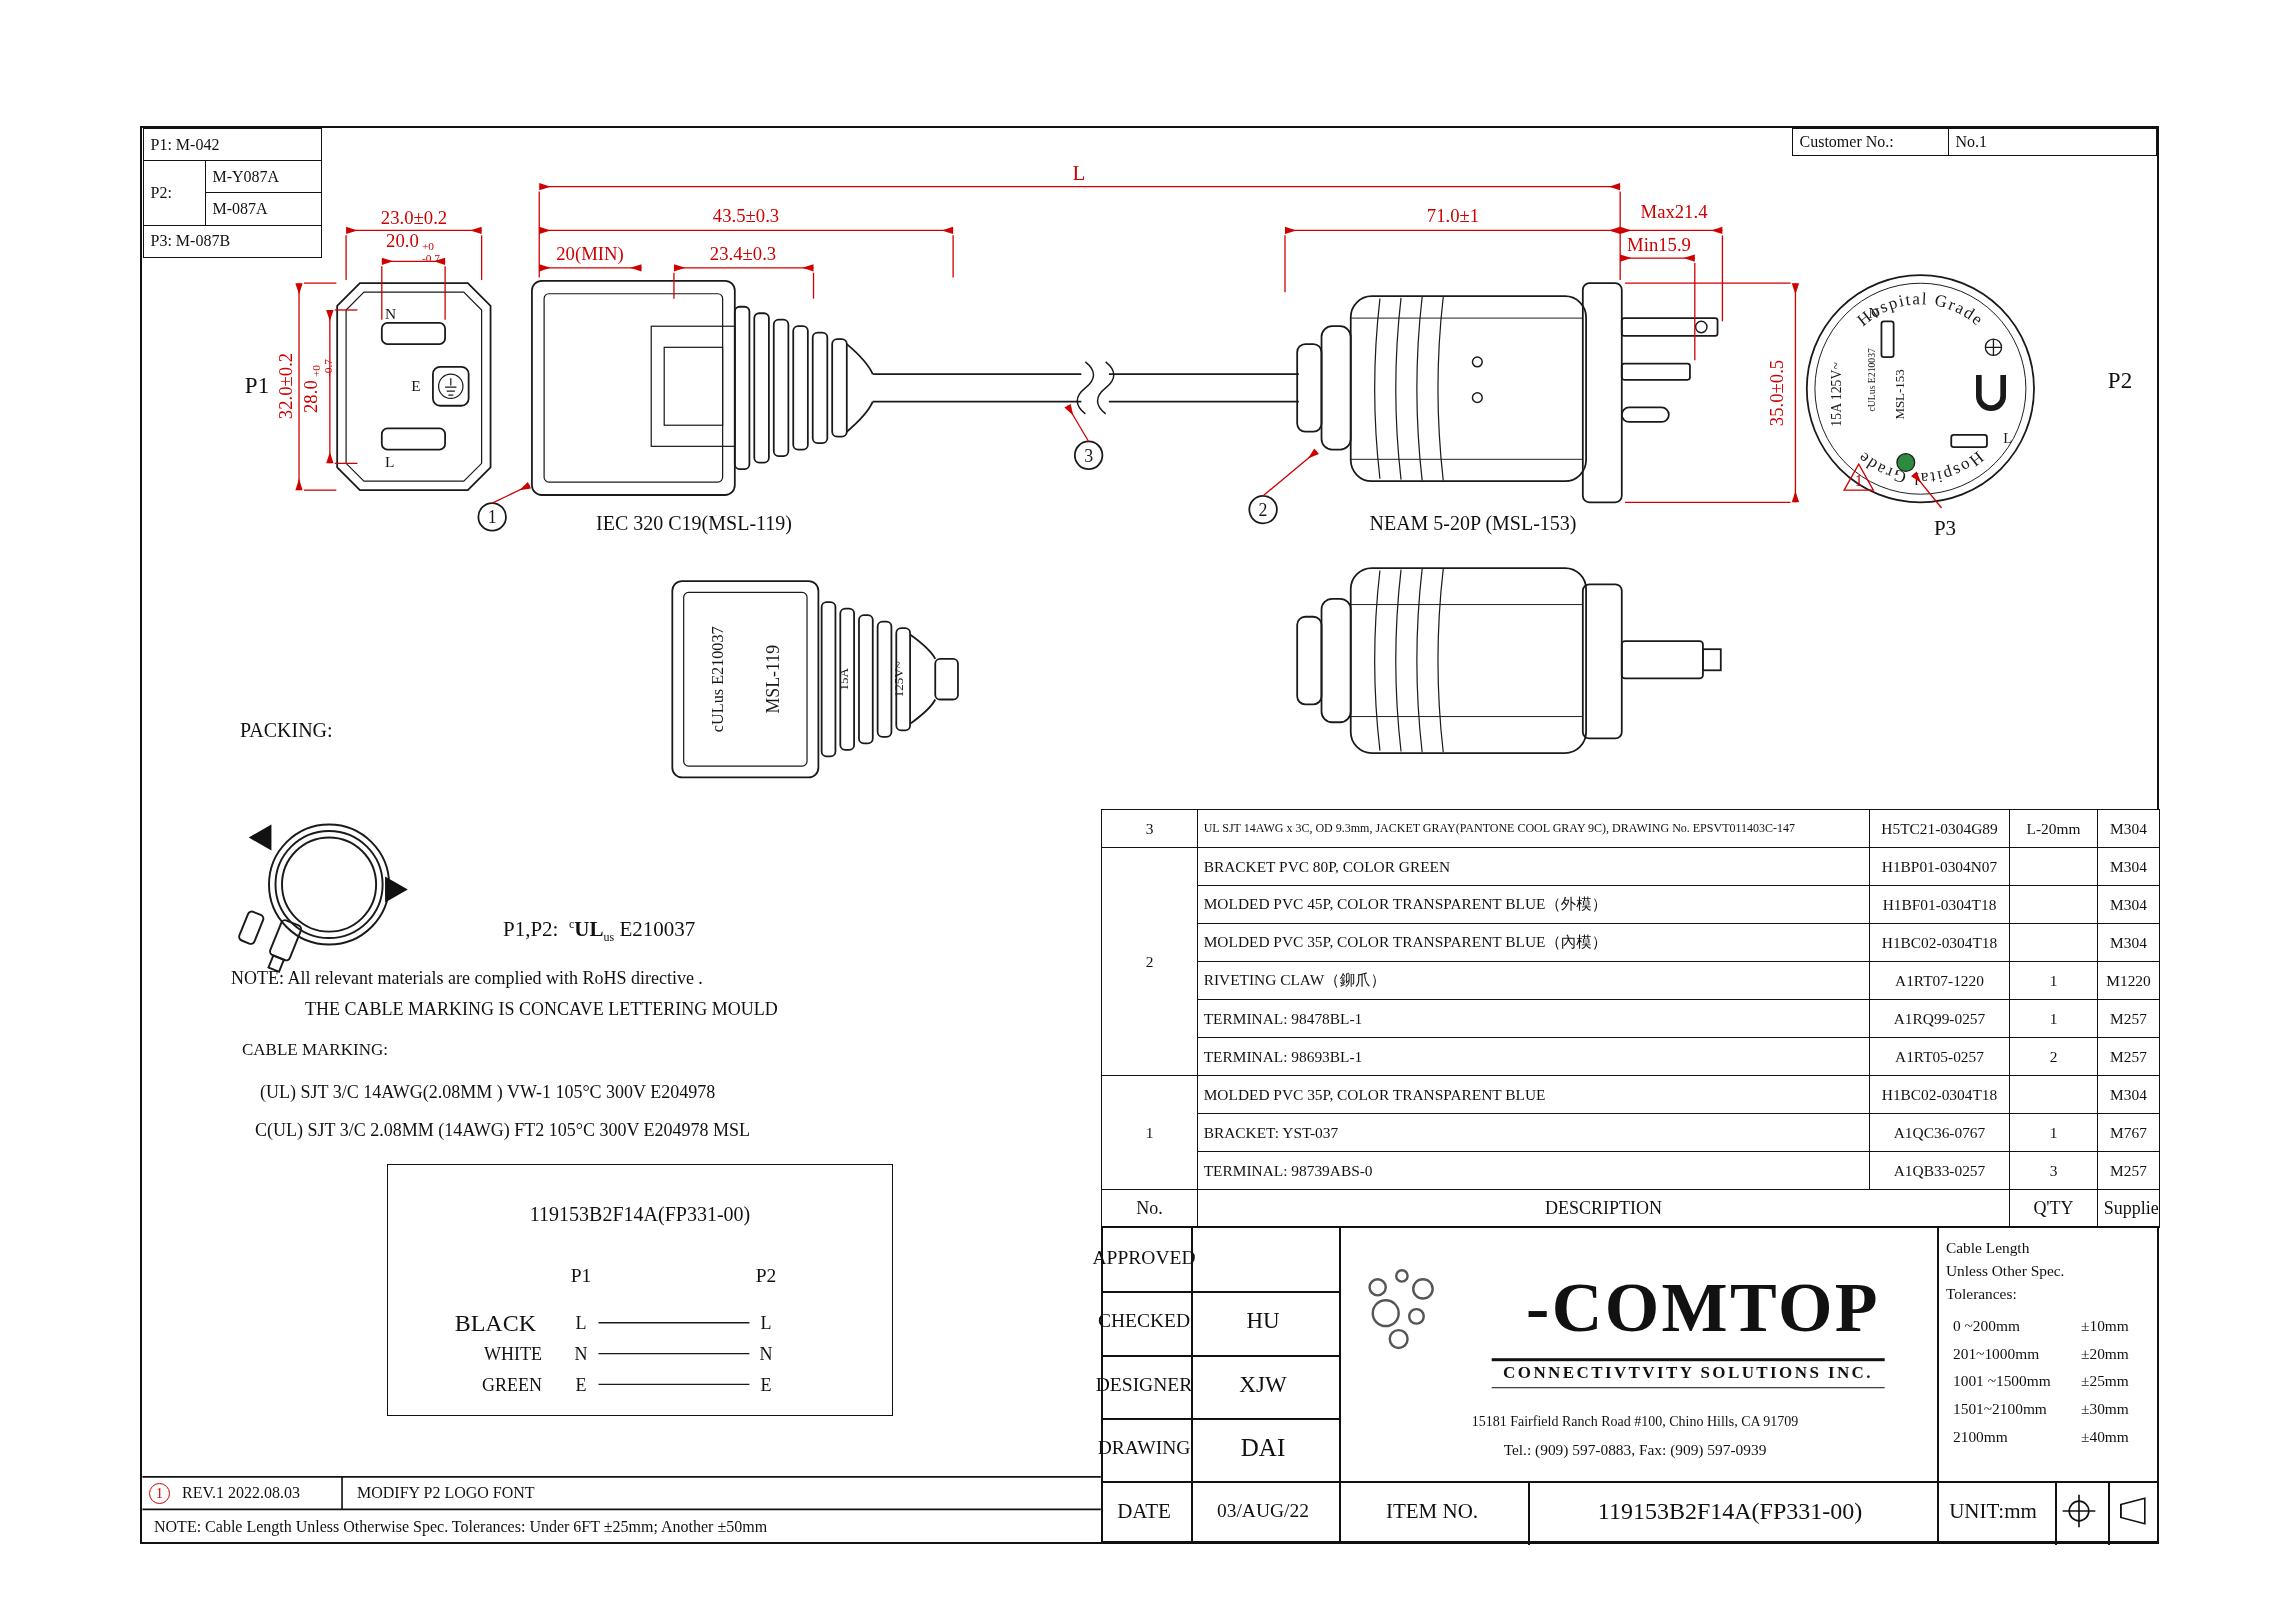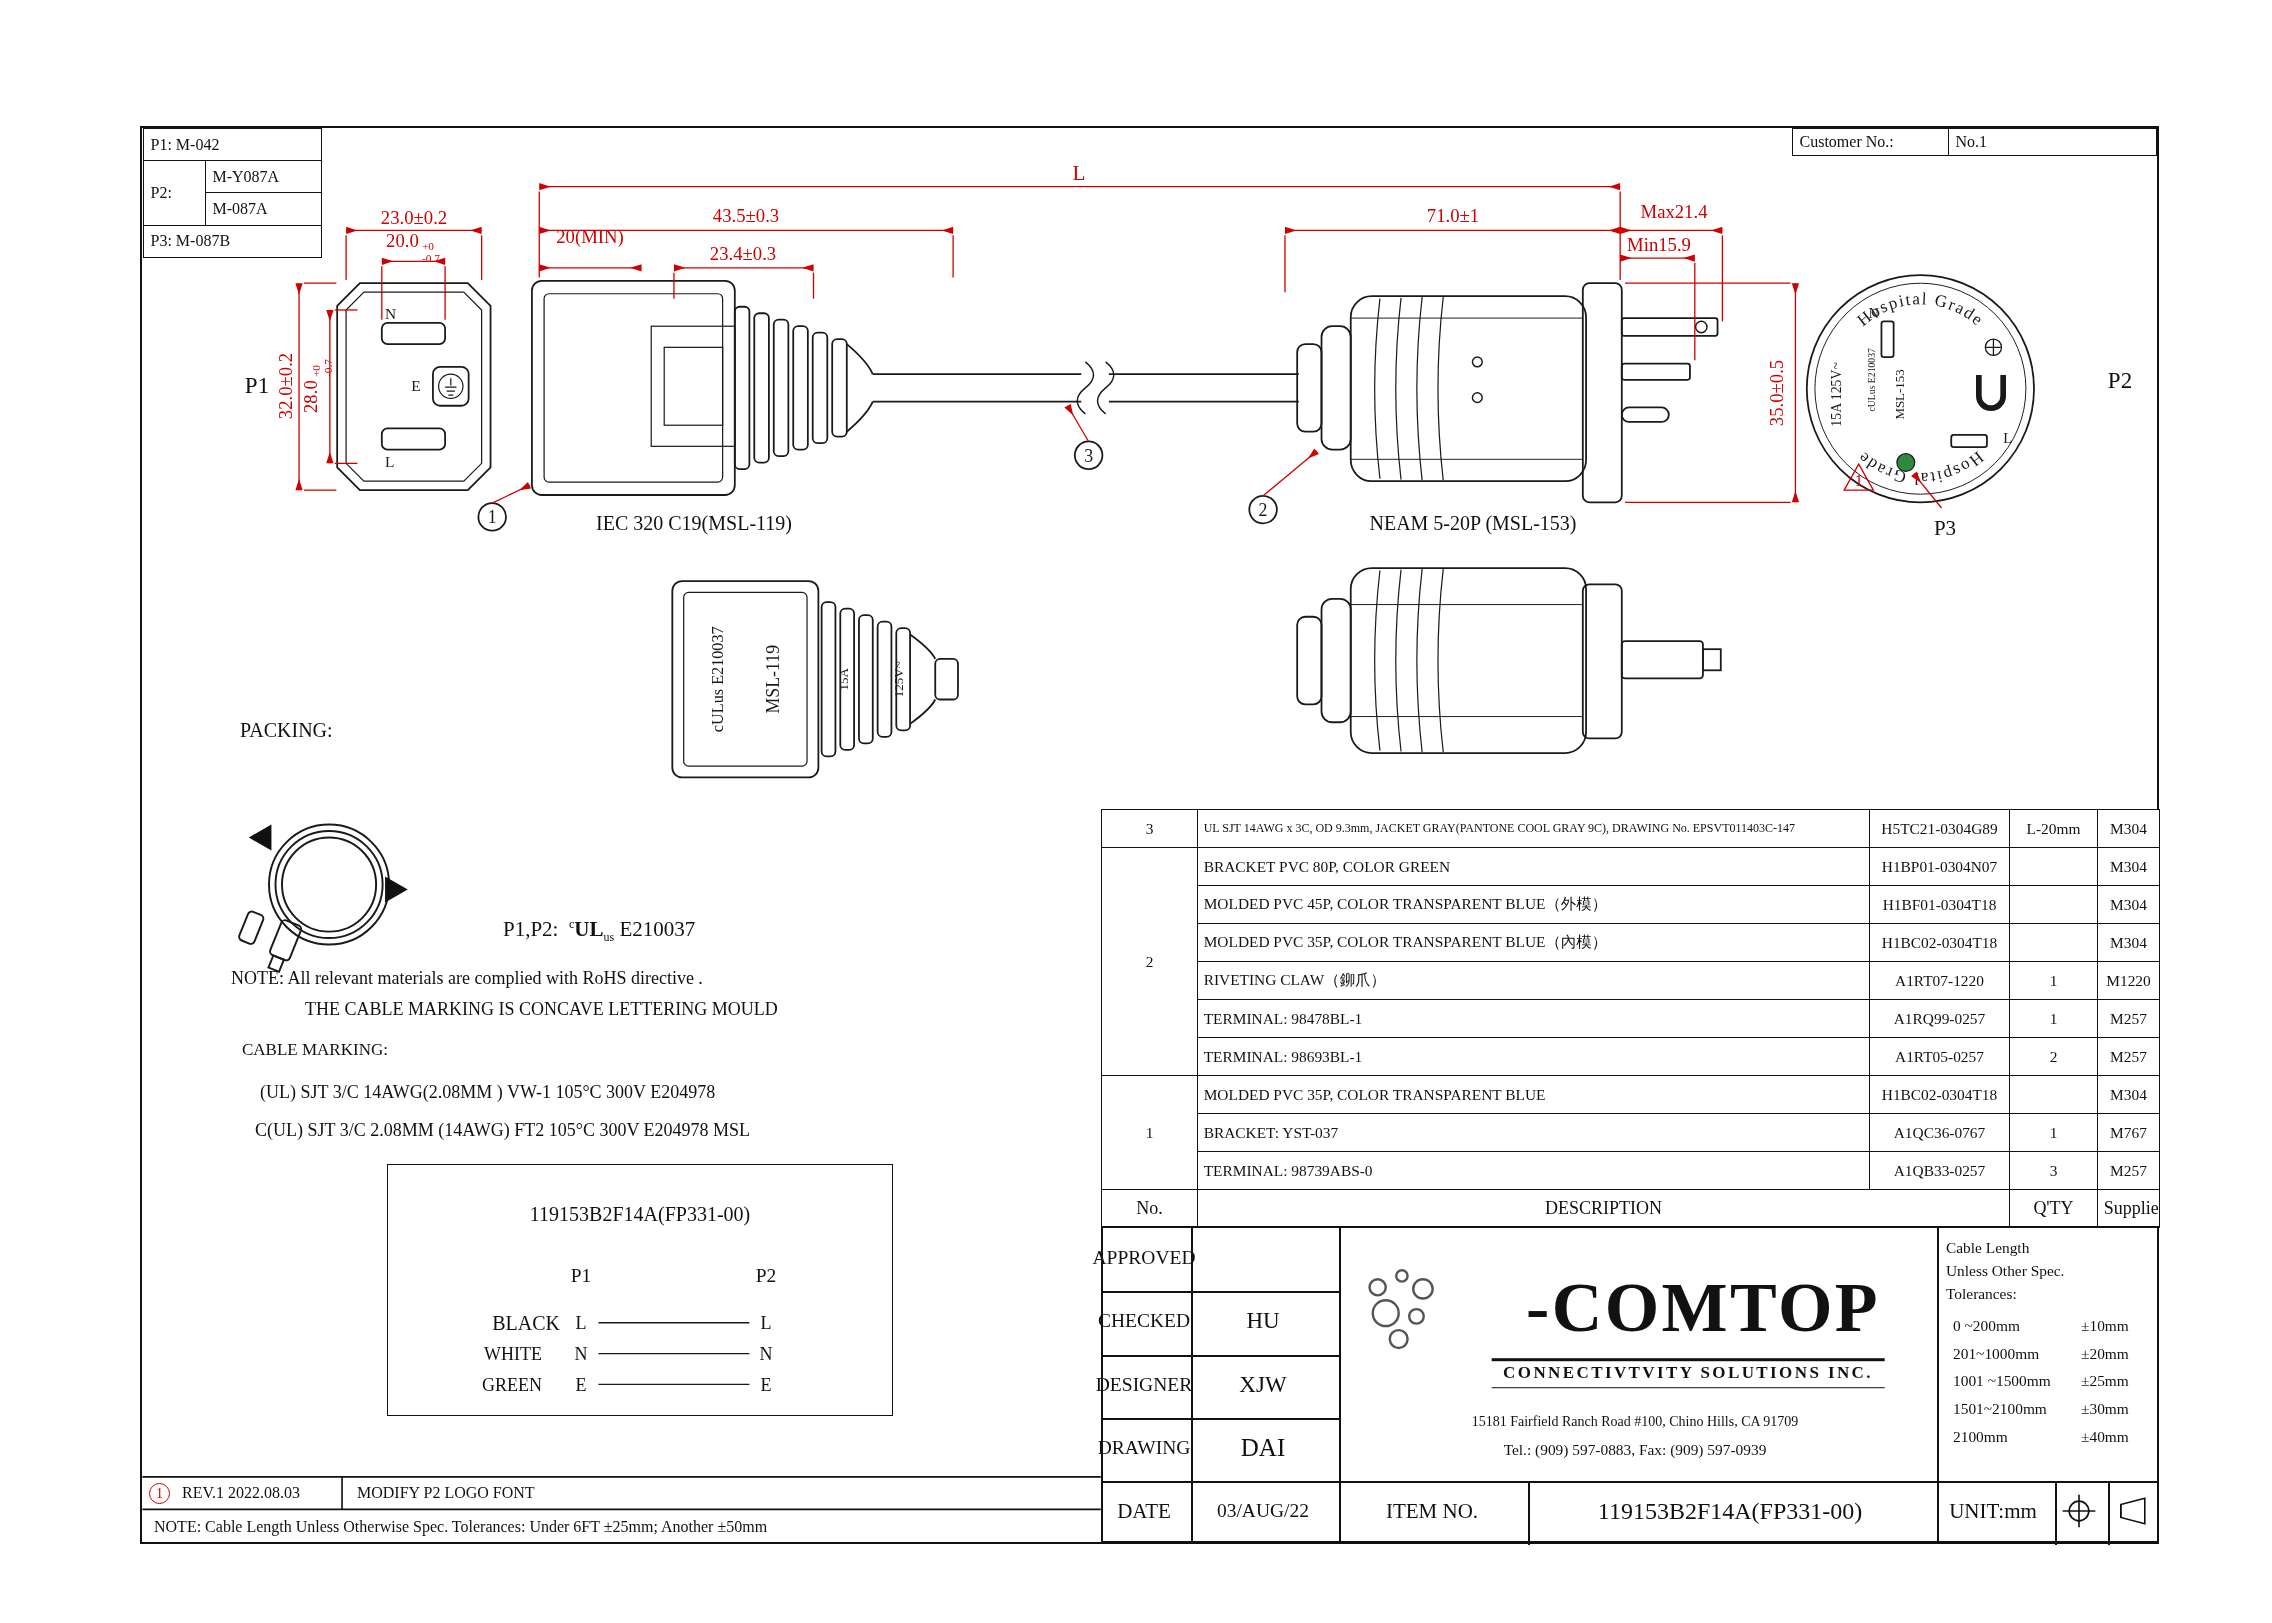--- a/index.html
+++ b/index.html
@@ -227,21 +227,21 @@
 </div>
 
 <div class="t dim" style="left:414px;top:218px">23.0±0.2</div>
 <div class="t dim" style="left:413px;top:248px">
   <span>20.0</span><span class="frac">
       <i>+0</i>
       <i>-0.7</i>
     </span>
 </div>
 <div class="t dim" style="left:746px;top:216px">43.5±0.3</div>
-<div class="t dim" style="left:590px;top:237px">20(MIN)</div>
+<div class="t dim" style="left:590px;top:254px">20(MIN)</div>
 <div class="t dim" style="left:743px;top:254px">23.4±0.3</div>
 <div class="t dim" style="left:1079px;top:173px;font-size:21px">L</div>
 <div class="t dim" style="left:1453px;top:216px">71.0±1</div>
 <div class="t dim" style="left:1674px;top:212px">Max21.4</div>
 <div class="t dim" style="left:1659px;top:245px">Min15.9</div>
 <div class="rot dim" style="left:286px;top:386px">32.0±0.2</div>
 <div class="rot dim" style="left:318px;top:386px">
   <span>28.0</span><span class="frac">
       <i>+0</i>
       <i>-0.7</i>
@@ -262,21 +262,21 @@
 <div class="tl" style="left:231px;top:978px;font-size:18px">NOTE: All relevant materials are complied with RoHS directive .</div>
 <div class="tl" style="left:305px;top:1009px;font-size:18px">THE CABLE MARKING IS CONCAVE LETTERING MOULD</div>
 <div class="tl" style="left:242px;top:1050px;font-size:17px">CABLE MARKING:</div>
 <div class="tl" style="left:260px;top:1092px;font-size:18px">(UL) SJT  3/C 14AWG(2.08MM )  VW-1  105°C  300V  E204978</div>
 <div class="tl" style="left:255px;top:1130px;font-size:18px">C(UL)  SJT 3/C  2.08MM (14AWG)  FT2  105°C  300V  E204978  MSL</div>
 
 <div class="abs" style="left:387px;top:1164px;width:506px;height:252px;border:1.6px solid #111;background:transparent"></div>
 <div class="t" style="left:640px;top:1214px;font-size:20px">119153B2F14A(FP331-00)</div>
 <div class="t" style="left:581px;top:1276px;font-size:19.5px">P1</div>
 <div class="t" style="left:766px;top:1276px;font-size:19.5px">P2</div>
-<div class="tr" style="left:560px;top:1323px;font-size:20px">BLACK</div>
+<div class="tr" style="left:536px;top:1323px;font-size:24px">BLACK</div>
 <div class="t" style="left:581px;top:1323px;font-size:18px">L</div>
 <div class="t" style="left:766px;top:1323px;font-size:18px">L</div>
 <div class="tr" style="left:542px;top:1354px;font-size:18px">WHITE</div>
 <div class="t" style="left:581px;top:1354px;font-size:18px">N</div>
 <div class="t" style="left:766px;top:1354px;font-size:18px">N</div>
 <div class="tr" style="left:542px;top:1385px;font-size:18px">GREEN</div>
 <div class="t" style="left:581px;top:1385px;font-size:18px">E</div>
 <div class="t" style="left:766px;top:1385px;font-size:18px">E</div>
 
 <table id="bom">

